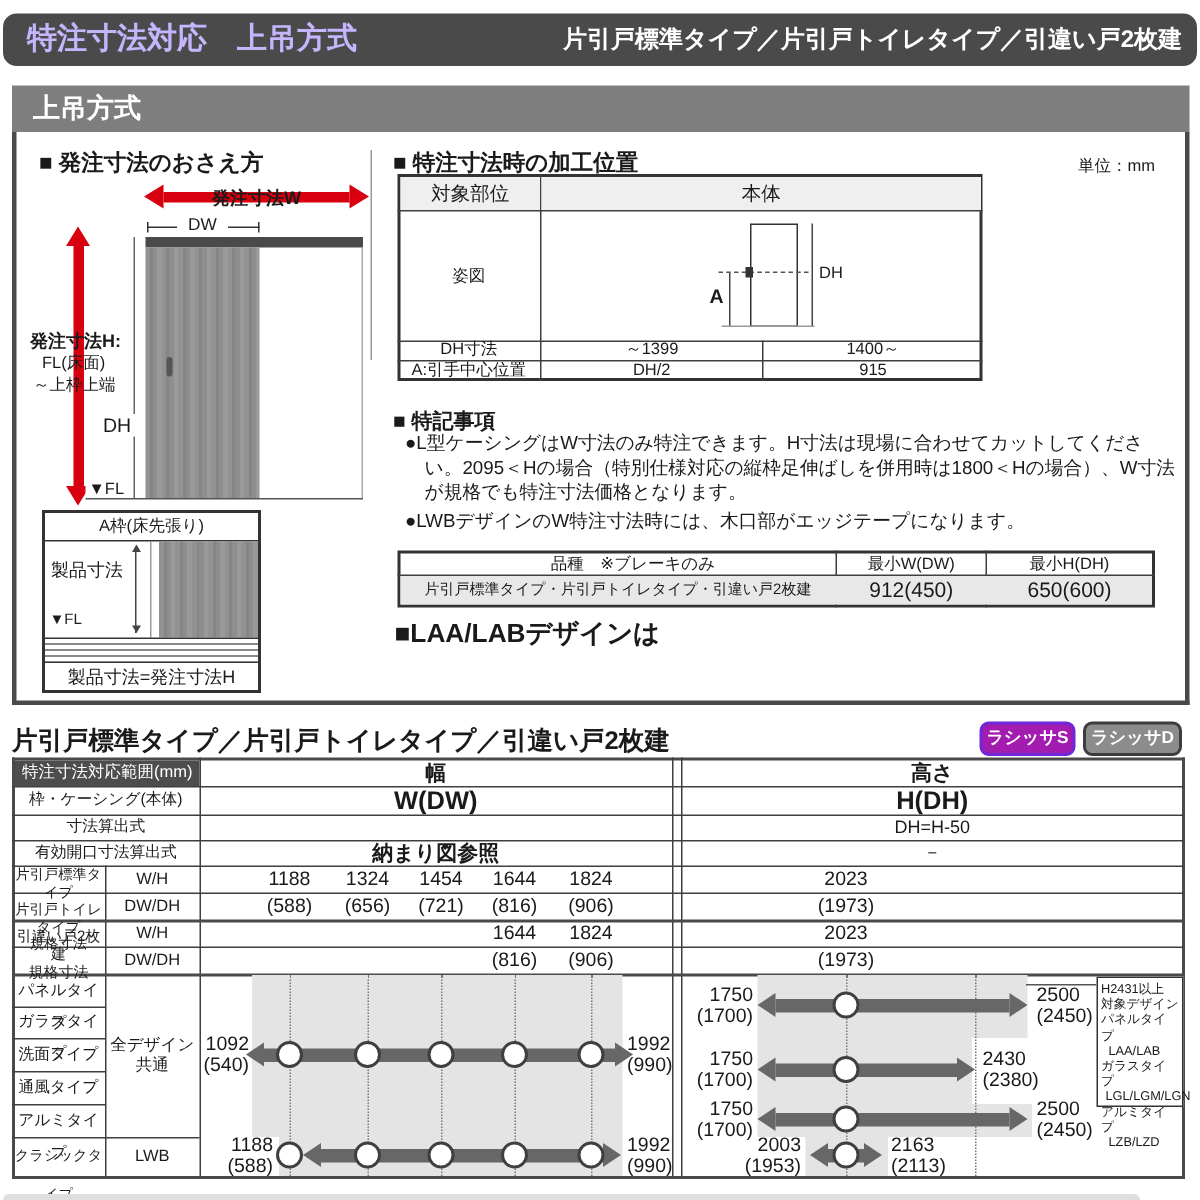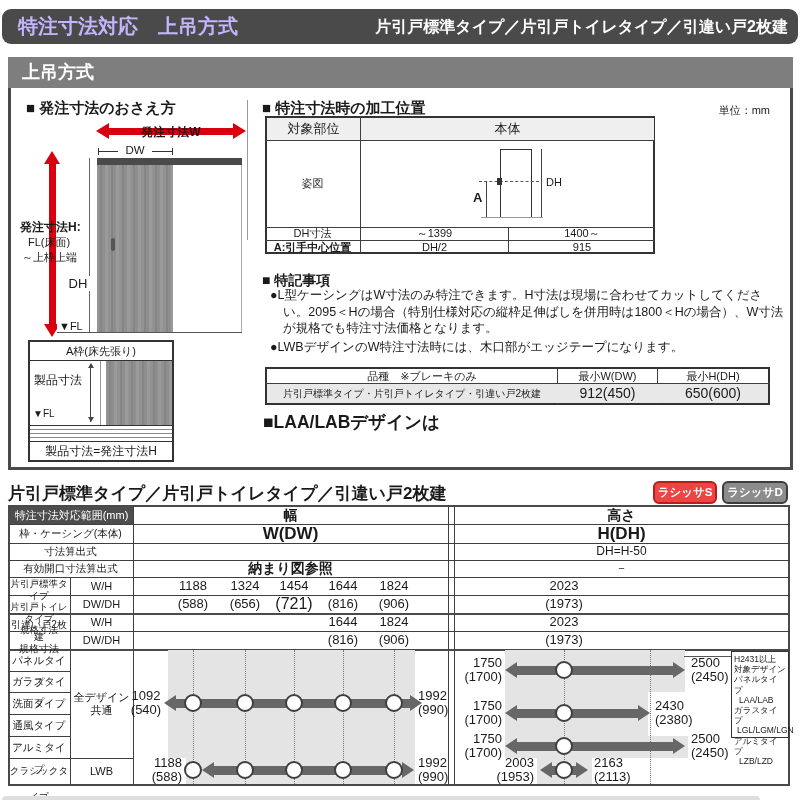--- a/index.html
+++ b/index.html
@@ -102,21 +102,21 @@
   <div class="abs" style="left:546px;top:176px;font-size:11px;">DH</div>
   <div class="abs" style="left:479px;top:181px;width:60px;height:0;border-top:1px dashed #555;"></div>
   <div class="abs" style="left:497px;top:178px;width:5px;height:7px;background:#333;"></div>
   <div class="abs" style="left:486px;top:182px;width:1px;height:36px;background:#444;"></div>
   <div class="abs b" style="left:473px;top:190px;font-size:13px;">A</div>
   <div class="abs" style="left:481px;top:217px;width:62px;height:1px;background:#999;"></div>
 
   <div class="abs c" style="left:265px;top:227px;width:95px;height:13px;line-height:13px;font-size:11px;">DH寸法</div>
   <div class="abs c" style="left:361px;top:227px;width:147px;height:13px;line-height:13px;font-size:11px;">～1399</div>
   <div class="abs c" style="left:509px;top:227px;width:146px;height:13px;line-height:13px;font-size:11px;">1400～</div>
-  <div class="abs c b" style="left:265px;top:241px;width:95px;height:13px;line-height:13px;font-size:11px;font-weight:bold;">A:引手中心位置</div>
+  <div class="abs c b" style="left:265px;top:241px;width:95px;height:13px;line-height:13px;font-size:11px;font-weight:normal;">A:引手中心位置</div>
   <div class="abs c" style="left:361px;top:241px;width:147px;height:13px;line-height:13px;font-size:11px;">DH/2</div>
   <div class="abs c" style="left:509px;top:241px;width:146px;height:13px;line-height:13px;font-size:11px;">915</div>
 
   <div class="abs b" style="left:262px;top:272px;font-size:14px;">■ 特記事項</div>
   <div class="abs" style="left:270px;top:287px;width:516px;font-size:12.5px;line-height:16.5px;padding-left:13px;text-indent:-13px;">●L型ケーシングはW寸法のみ特注できます。H寸法は現場に合わせてカットしてください。2095＜Hの場合（特別仕様対応の縦枠足伸ばしを併用時は1800＜Hの場合）、W寸法が規格でも特注寸法価格となります。</div>
   <div class="abs" style="left:270px;top:339px;width:516px;font-size:12.5px;line-height:16.5px;padding-left:13px;text-indent:-13px;">●LWBデザインのW特注寸法時には、木口部がエッジテープになります。</div>
 
   <div class="abs" style="left:265px;top:367px;width:505px;height:38px;border:2px solid #333;"></div>
   <div class="abs line" style="left:265px;top:383px;width:505px;height:1px;"></div>
   <div class="abs line" style="left:557px;top:367px;width:1px;height:38px;"></div>
@@ -125,21 +125,21 @@
   <div class="abs c" style="left:558px;top:369px;width:99px;height:14px;line-height:14px;font-size:11px;">最小W(DW)</div>
   <div class="abs c" style="left:658px;top:369px;width:110px;height:14px;line-height:14px;font-size:11px;">最小H(DH)</div>
   <div class="abs" style="left:267px;top:384px;width:501px;height:19px;background:#e8e8e8;"></div>
   <div class="abs c" style="left:267px;top:384px;width:290px;height:19px;line-height:19px;font-size:10px;">片引戸標準タイプ・片引戸トイレタイプ・引違い戸2枚建</div>
   <div class="abs c" style="left:558px;top:384px;width:99px;height:19px;line-height:19px;font-size:14px;">912(450)</div>
   <div class="abs c" style="left:658px;top:384px;width:110px;height:19px;line-height:19px;font-size:14px;">650(600)</div>
 
   <div class="abs b" style="left:263px;top:410px;font-size:17.5px;">■LAA/LABデザインは</div>
 
   <div class="abs b" style="left:8px;top:482px;font-size:17px;">片引戸標準タイプ／片引戸トイレタイプ／引違い戸2枚建</div>
-  <div class="abs c" style="left:653px;top:481px;width:64px;height:23px;line-height:19px;background:#ef4444;border:2px solid #b91c1c;border-radius:6px;color:#fff;font-size:11.5px;font-weight:bold;">ラシッサS</div>
+  <div class="abs c" style="left:653px;top:481px;width:64px;height:23px;line-height:19px;background:#a21caf;border:2px solid #6d28d9;border-radius:6px;color:#fff;font-size:11.5px;font-weight:bold;">ラシッサS</div>
   <div class="abs c" style="left:722px;top:481px;width:66px;height:23px;line-height:19px;background:#8c8c8c;border:2px solid #3d3d3d;border-radius:6px;color:#fff;font-size:11.5px;font-weight:bold;">ラシッサD</div>
 
   <div class="abs gline" style="left:8px;top:505px;width:782px;height:2px;"></div>
   <div class="abs gline" style="left:8px;top:784px;width:782px;height:2px;"></div>
   <div class="abs gline" style="left:8px;top:505px;width:2px;height:281px;"></div>
   <div class="abs gline" style="left:788px;top:505px;width:2px;height:281px;"></div>
   <div class="abs line" style="left:133px;top:505px;width:1px;height:279px;"></div>
   <div class="abs line" style="left:448px;top:505px;width:1px;height:279px;"></div>
   <div class="abs line" style="left:454px;top:505px;width:1px;height:279px;"></div>
   <div class="abs line" style="left:70px;top:577px;width:1px;height:207px;"></div>
@@ -180,21 +180,21 @@
   <div class="abs c" style="left:70px;top:577px;width:63px;height:18px;line-height:18px;font-size:11px;">W/H</div>
   <div class="abs c" style="left:70px;top:595px;width:63px;height:18px;line-height:18px;font-size:11px;">DW/DH</div>
   <div class="abs c" style="left:165px;top:577px;width:56px;height:18px;line-height:18px;font-size:13px;">1188</div>
   <div class="abs c" style="left:217px;top:577px;width:56px;height:18px;line-height:18px;font-size:13px;">1324</div>
   <div class="abs c" style="left:266px;top:577px;width:56px;height:18px;line-height:18px;font-size:13px;">1454</div>
   <div class="abs c" style="left:315px;top:577px;width:56px;height:18px;line-height:18px;font-size:13px;">1644</div>
   <div class="abs c" style="left:366px;top:577px;width:56px;height:18px;line-height:18px;font-size:13px;">1824</div>
   <div class="abs c" style="left:536px;top:577px;width:56px;height:18px;line-height:18px;font-size:13px;">2023</div>
   <div class="abs c" style="left:165px;top:595px;width:56px;height:18px;line-height:18px;font-size:13px;">(588)</div>
   <div class="abs c" style="left:217px;top:595px;width:56px;height:18px;line-height:18px;font-size:13px;">(656)</div>
-  <div class="abs c" style="left:266px;top:595px;width:56px;height:18px;line-height:18px;font-size:16px;">(721)</div>
+  <div class="abs c" style="left:266px;top:595px;width:56px;height:18px;line-height:18px;font-size:13px;">(721)</div>
   <div class="abs c" style="left:315px;top:595px;width:56px;height:18px;line-height:18px;font-size:13px;">(816)</div>
   <div class="abs c" style="left:366px;top:595px;width:56px;height:18px;line-height:18px;font-size:13px;">(906)</div>
   <div class="abs c" style="left:536px;top:595px;width:56px;height:18px;line-height:18px;font-size:13px;">(1973)</div>
 
   <div class="abs c" style="left:8px;top:619px;width:62px;line-height:12px;font-size:10px;">
     <div>引違い戸2枚建</div>
     <div>規格寸法</div>
   </div>
   <div class="abs c" style="left:70px;top:613px;width:63px;height:18px;line-height:18px;font-size:11px;">W/H</div>
   <div class="abs c" style="left:70px;top:631px;width:63px;height:18px;line-height:18px;font-size:11px;">DW/DH</div>
@@ -226,21 +226,21 @@
   <div class="abs dotline" style="left:394px;top:650px;height:134px;"></div>
 
   <div class="abs shaft" style="left:176px;top:699px;width:234px;"></div>
   <div class="abs ah ahl" style="left:164px;top:695px;"></div>
   <div class="abs ah ahr" style="left:410px;top:695px;"></div>
   <div class="abs dot" style="left:184px;top:694px;"></div>
   <div class="abs dot" style="left:236px;top:694px;"></div>
   <div class="abs dot" style="left:285px;top:694px;"></div>
   <div class="abs dot" style="left:334px;top:694px;"></div>
   <div class="abs dot" style="left:385px;top:694px;"></div>
-  <div class="abs num r" style="left:126px;top:689px;width:40px;text-align:center;">
+  <div class="abs num r" style="left:126px;top:689px;width:40px;">
     <div>1092</div>
     <div>(540)</div>
   </div>
   <div class="abs num" style="left:418px;top:689px;width:44px;">
     <div>1992</div>
     <div>(990)</div>
   </div>
 
   <div class="abs shaft" style="left:214px;top:766px;width:188px;"></div>
   <div class="abs ah ahl" style="left:202px;top:762px;"></div>

